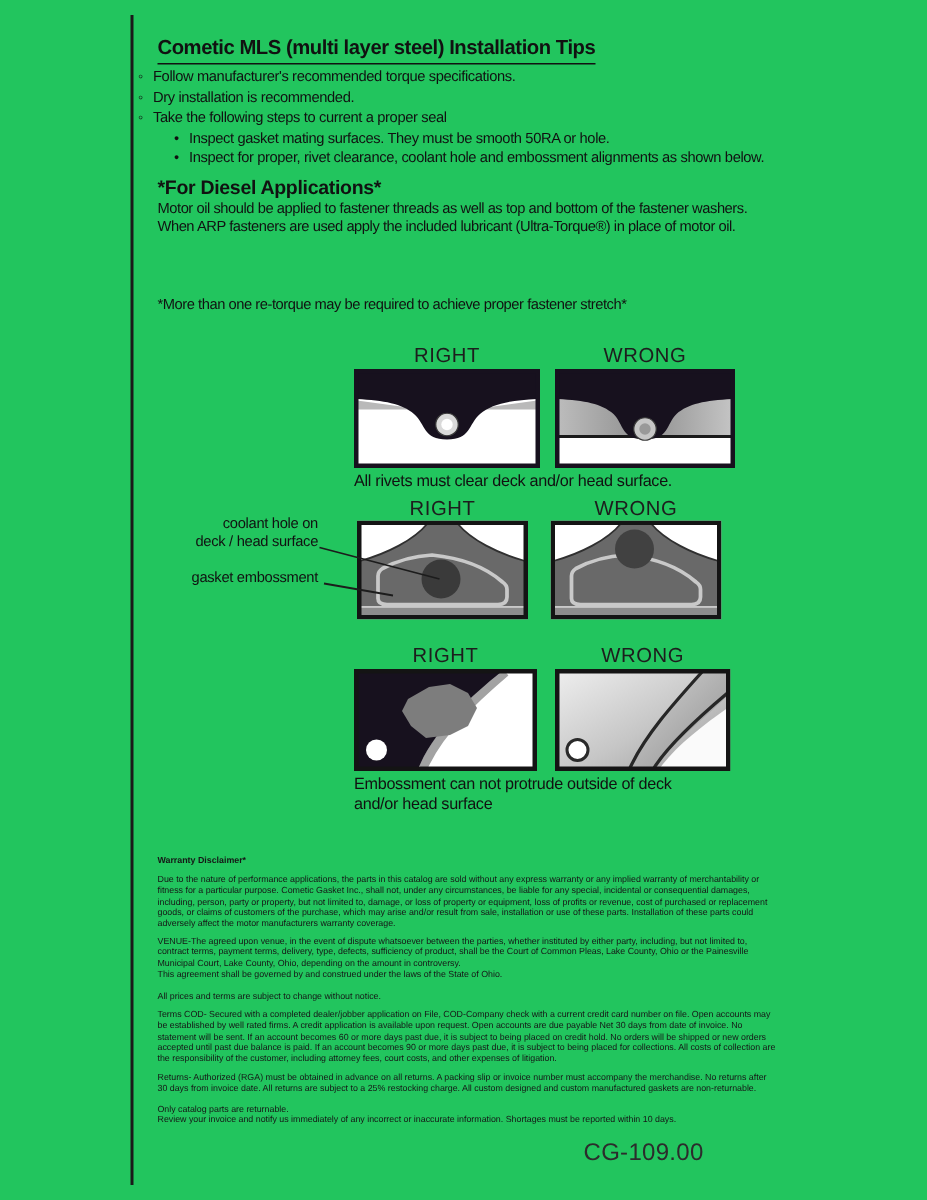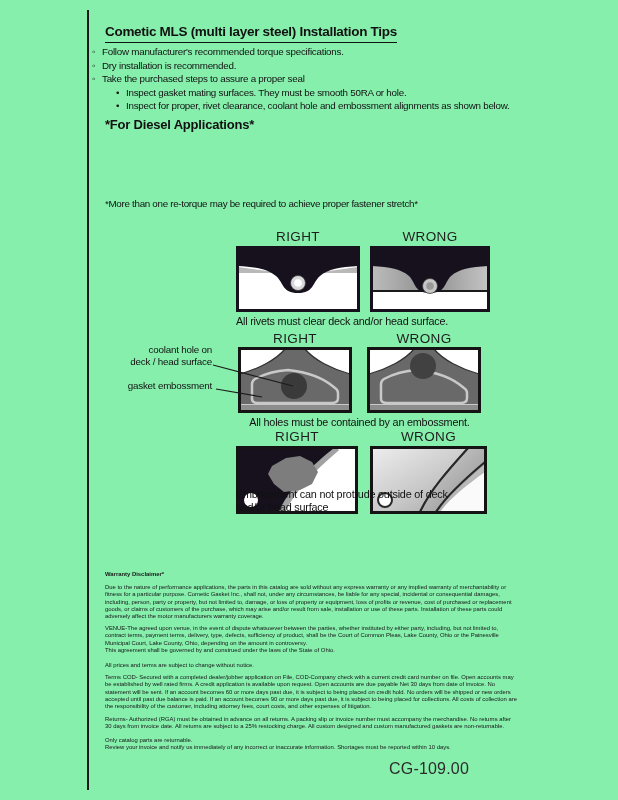--- a/index.html
+++ b/index.html
@@ -1,16 +1,16 @@
 <!DOCTYPE html>
 <html><head>
 <meta charset="utf-8">
 <style>
   html,body{margin:0;padding:0;background:#fff;}
-  .page{position:relative;width:618px;height:800px;background:#86efac;
+  .page{position:relative;width:618px;height:800px;background:#22c55e;
         font-family:"Liberation Sans",sans-serif;color:#111;overflow:hidden;}
   .vrule{position:absolute;left:87px;top:10px;width:1.5px;height:780px;background:#1a1a1a;}
 
   .title{position:absolute;left:105px;top:24px;font-size:13.5px;font-weight:bold;
          letter-spacing:-0.3px;border-bottom:1.6px solid #111;padding-bottom:3px;white-space:nowrap;}
 
   .tips{position:absolute;left:92px;top:45px;width:432px;font-size:9.8px;letter-spacing:-0.25px;}
   .tip-row{display:flex;line-height:13.6px;}
   .tip-row.sub{margin-left:24px;line-height:13px;}
   .mk{width:10px;flex:0 0 10px;}
@@ -25,21 +25,21 @@
   .lab-r3R{left:236px;width:122px;top:429px;} .lab-r3W{left:370px;width:117px;top:429px;}
 
   .panel{position:absolute;line-height:0;}
   .p1a{left:236px;top:246px;} .p1b{left:370px;top:246px;}
   .p2a{left:238px;top:347px;} .p2b{left:367px;top:347px;}
   .p3a{left:236px;top:446px;} .p3b{left:370px;top:446px;}
 
   .cap{position:absolute;font-size:10.8px;letter-spacing:-0.2px;color:#111;}
   .cap1{left:236px;top:315px;text-align:center;}
   .cap2{left:238px;top:416px;width:243px;text-align:center;}
-  .cap3{left:236px;top:488px;line-height:12.5px;width:235px;}
+  .cap3{left:236px;top:517px;line-height:12.5px;width:235px;}
 
   .ann{position:absolute;left:105px;width:107px;text-align:right;
        font-size:9.8px;line-height:11.8px;letter-spacing:-0.2px;color:#111;}
   .ann1{top:344px;} .ann2{top:380px;}
   .leaders{position:absolute;left:0;top:0;pointer-events:none;z-index:5;}
 
   .disc{position:absolute;left:105px;top:571px;width:414px;font-size:5.9px;
         line-height:7.2px;color:#161616;}
   .disc .dhead{font-weight:bold;margin:0 0 6px 0;}
   .disc .dp{margin:0 0 5px 0;}
@@ -62,33 +62,34 @@
     <div class="tip-row">
       <span class="mk">◦</span>
       <span>Follow manufacturer's recommended torque specifications.</span>
     </div>
     <div class="tip-row">
       <span class="mk">◦</span>
       <span>Dry installation is recommended.</span>
     </div>
     <div class="tip-row">
       <span class="mk">◦</span>
-      <span>Take the purchased steps to assure a proper seal</span>
+      <span>Take the following steps to current a proper seal</span>
     </div>
     <div class="tip-row sub">
       <span class="mk">•</span>
       <span>Inspect gasket mating surfaces.  They must be smooth 50RA or hole.</span>
     </div>
     <div class="tip-row sub">
       <span class="mk">•</span>
       <span>Inspect for proper, rivet clearance, coolant hole and embossment alignments as shown below.</span>
     </div>
   </div>
 
   <div class="diesel-heading">*For Diesel Applications*</div>
+  <div class="bodyp pA">Motor oil should be applied to fastener threads as well as top and bottom of the fastener washers. When ARP fasteners are used apply the included lubricant (Ultra-Torque®) in place of motor oil.</div>
   <div class="bodyp pC">*More than one re-torque may be required to achieve proper fastener stretch*</div>
 
   <div class="dlabel lab-r1R">RIGHT</div>
   <div class="dlabel lab-r1W">WRONG</div>
 
   <div class="panel p1a">
     <svg width="124" height="66" viewBox="0 0 124 66" xmlns="http://www.w3.org/2000/svg">
       <rect x="0" y="0" width="124" height="66" fill="#ffffff"></rect>
       <polygon points="2,21 46,27 2,27" fill="#b9b9b9"></polygon>
       <polygon points="122,21 78,27 122,27" fill="#b9b9b9"></polygon>
@@ -154,21 +155,20 @@
       <path d="M2,27 C20,22 38,13 47,2 L67,2 C76,13 94,22 112,27 L112,64 L2,64 Z" fill="#696969"></path>
       <path d="M2,27 C20,22 38,13 47,2 M67,2 C76,13 94,22 112,27" fill="none" stroke="#303030" stroke-width="1.2"></path>
       <rect x="2" y="57" width="110" height="1.3" fill="#c9c9c9"></rect>
       <rect x="2" y="58.3" width="110" height="5.7" fill="#8d8d8d"></rect>
       <path d="M14,52 L14,37 Q14,34 17,32 Q32,24 50,23 Q80,26 97,41 Q100,43 100,46 L100,51 Q100,56 94,56 L20,56 Q14,56 14,52 Z" fill="none" stroke="#c9c9c9" stroke-width="2.5"></path>
       <circle cx="56" cy="19" r="13" fill="#414141"></circle>
       <rect x="1.5" y="1.5" width="111" height="63" fill="none" stroke="#141414" stroke-width="3"></rect>
     </svg>
   </div>
 
-  <div class="cap cap2">All holes must be contained by an embossment.</div>
 
   <div class="dlabel lab-r3R">RIGHT</div>
   <div class="dlabel lab-r3W">WRONG</div>
 
   <div class="panel p3a">
     <svg width="122" height="68" viewBox="0 0 122 68" xmlns="http://www.w3.org/2000/svg">
       <rect x="0" y="0" width="122" height="68" fill="#ffffff"></rect>
       <path d="M101,2 C81,19 57,41 46,66" fill="none" stroke="#a2a2a2" stroke-width="6"></path>
       <path d="M2,2 L98,2 C78,18 54,40 43,66 L2,66 Z" fill="#17111e"></path>
       <polygon points="36,20 50,12 64,10 76,16 82,26 76,38 64,44 48,46 38,38 32,28" fill="#7d7d7d"></polygon>

